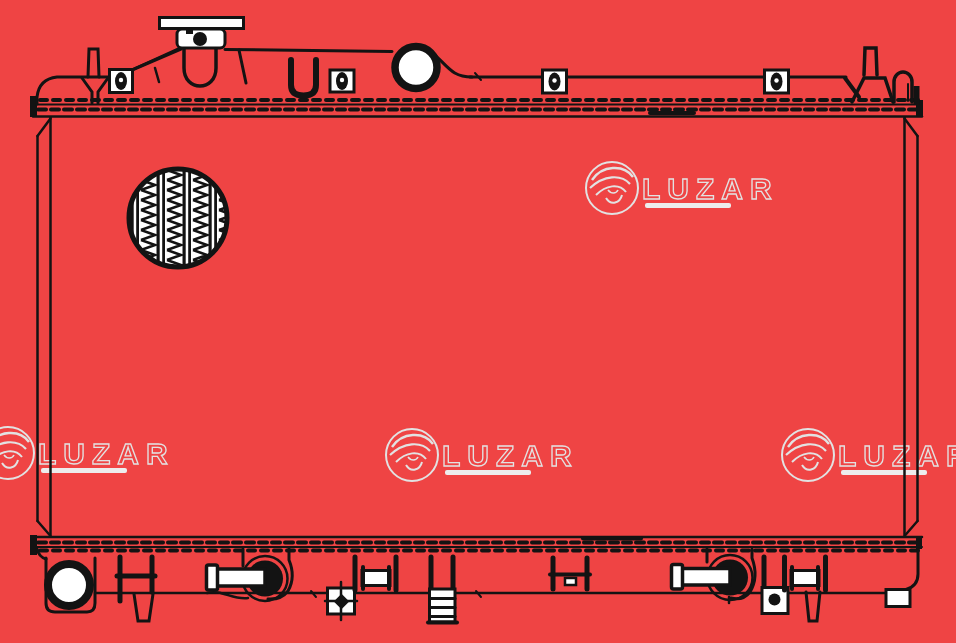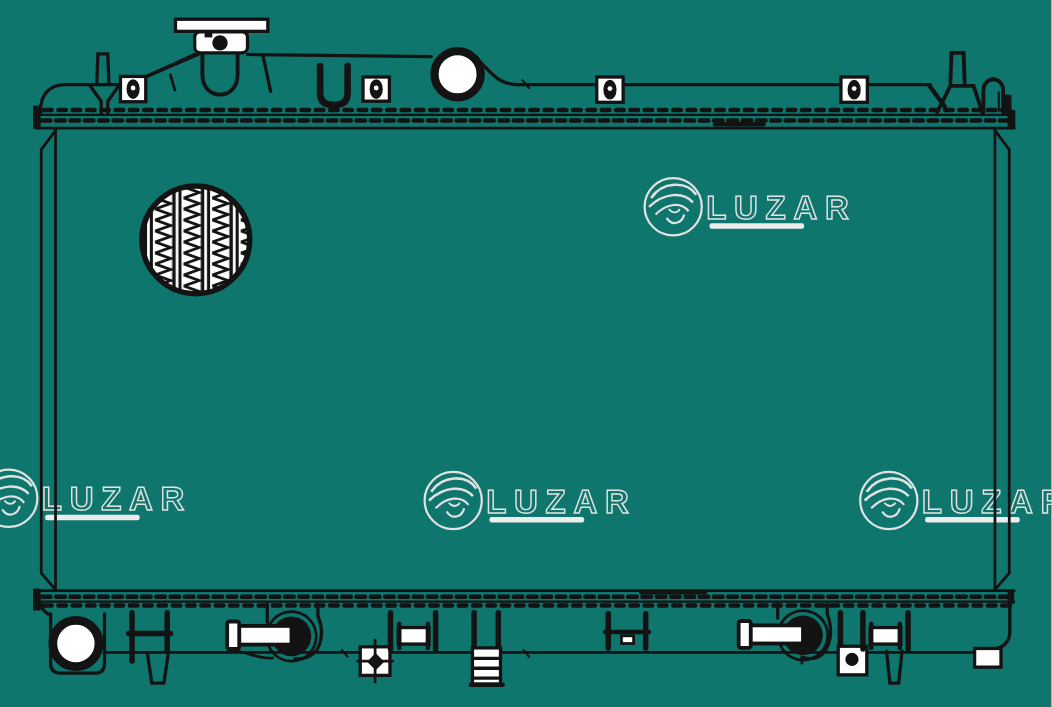--- a/index.html
+++ b/index.html
@@ -1,16 +1,16 @@
 <!DOCTYPE html>
 <html><head>
 <meta charset="utf-8">
 <style>
   html,body{margin:0;padding:0;background:#ffffff;}
-  .canvas{position:relative;width:956px;height:643px;background:#0f766e;overflow:hidden;}
+  .canvas{position:relative;width:956px;height:643px;background:#ef4444;overflow:hidden;}
   svg{position:absolute;left:0;top:0;}
   .wm-text{font-family:"Liberation Sans", sans-serif;font-weight:700;}
 </style>
 </head>
 <body>
 
 <div class="canvas">
 <svg width="956" height="643" viewBox="0 0 956 643" xmlns="http://www.w3.org/2000/svg">
 
   <defs>

